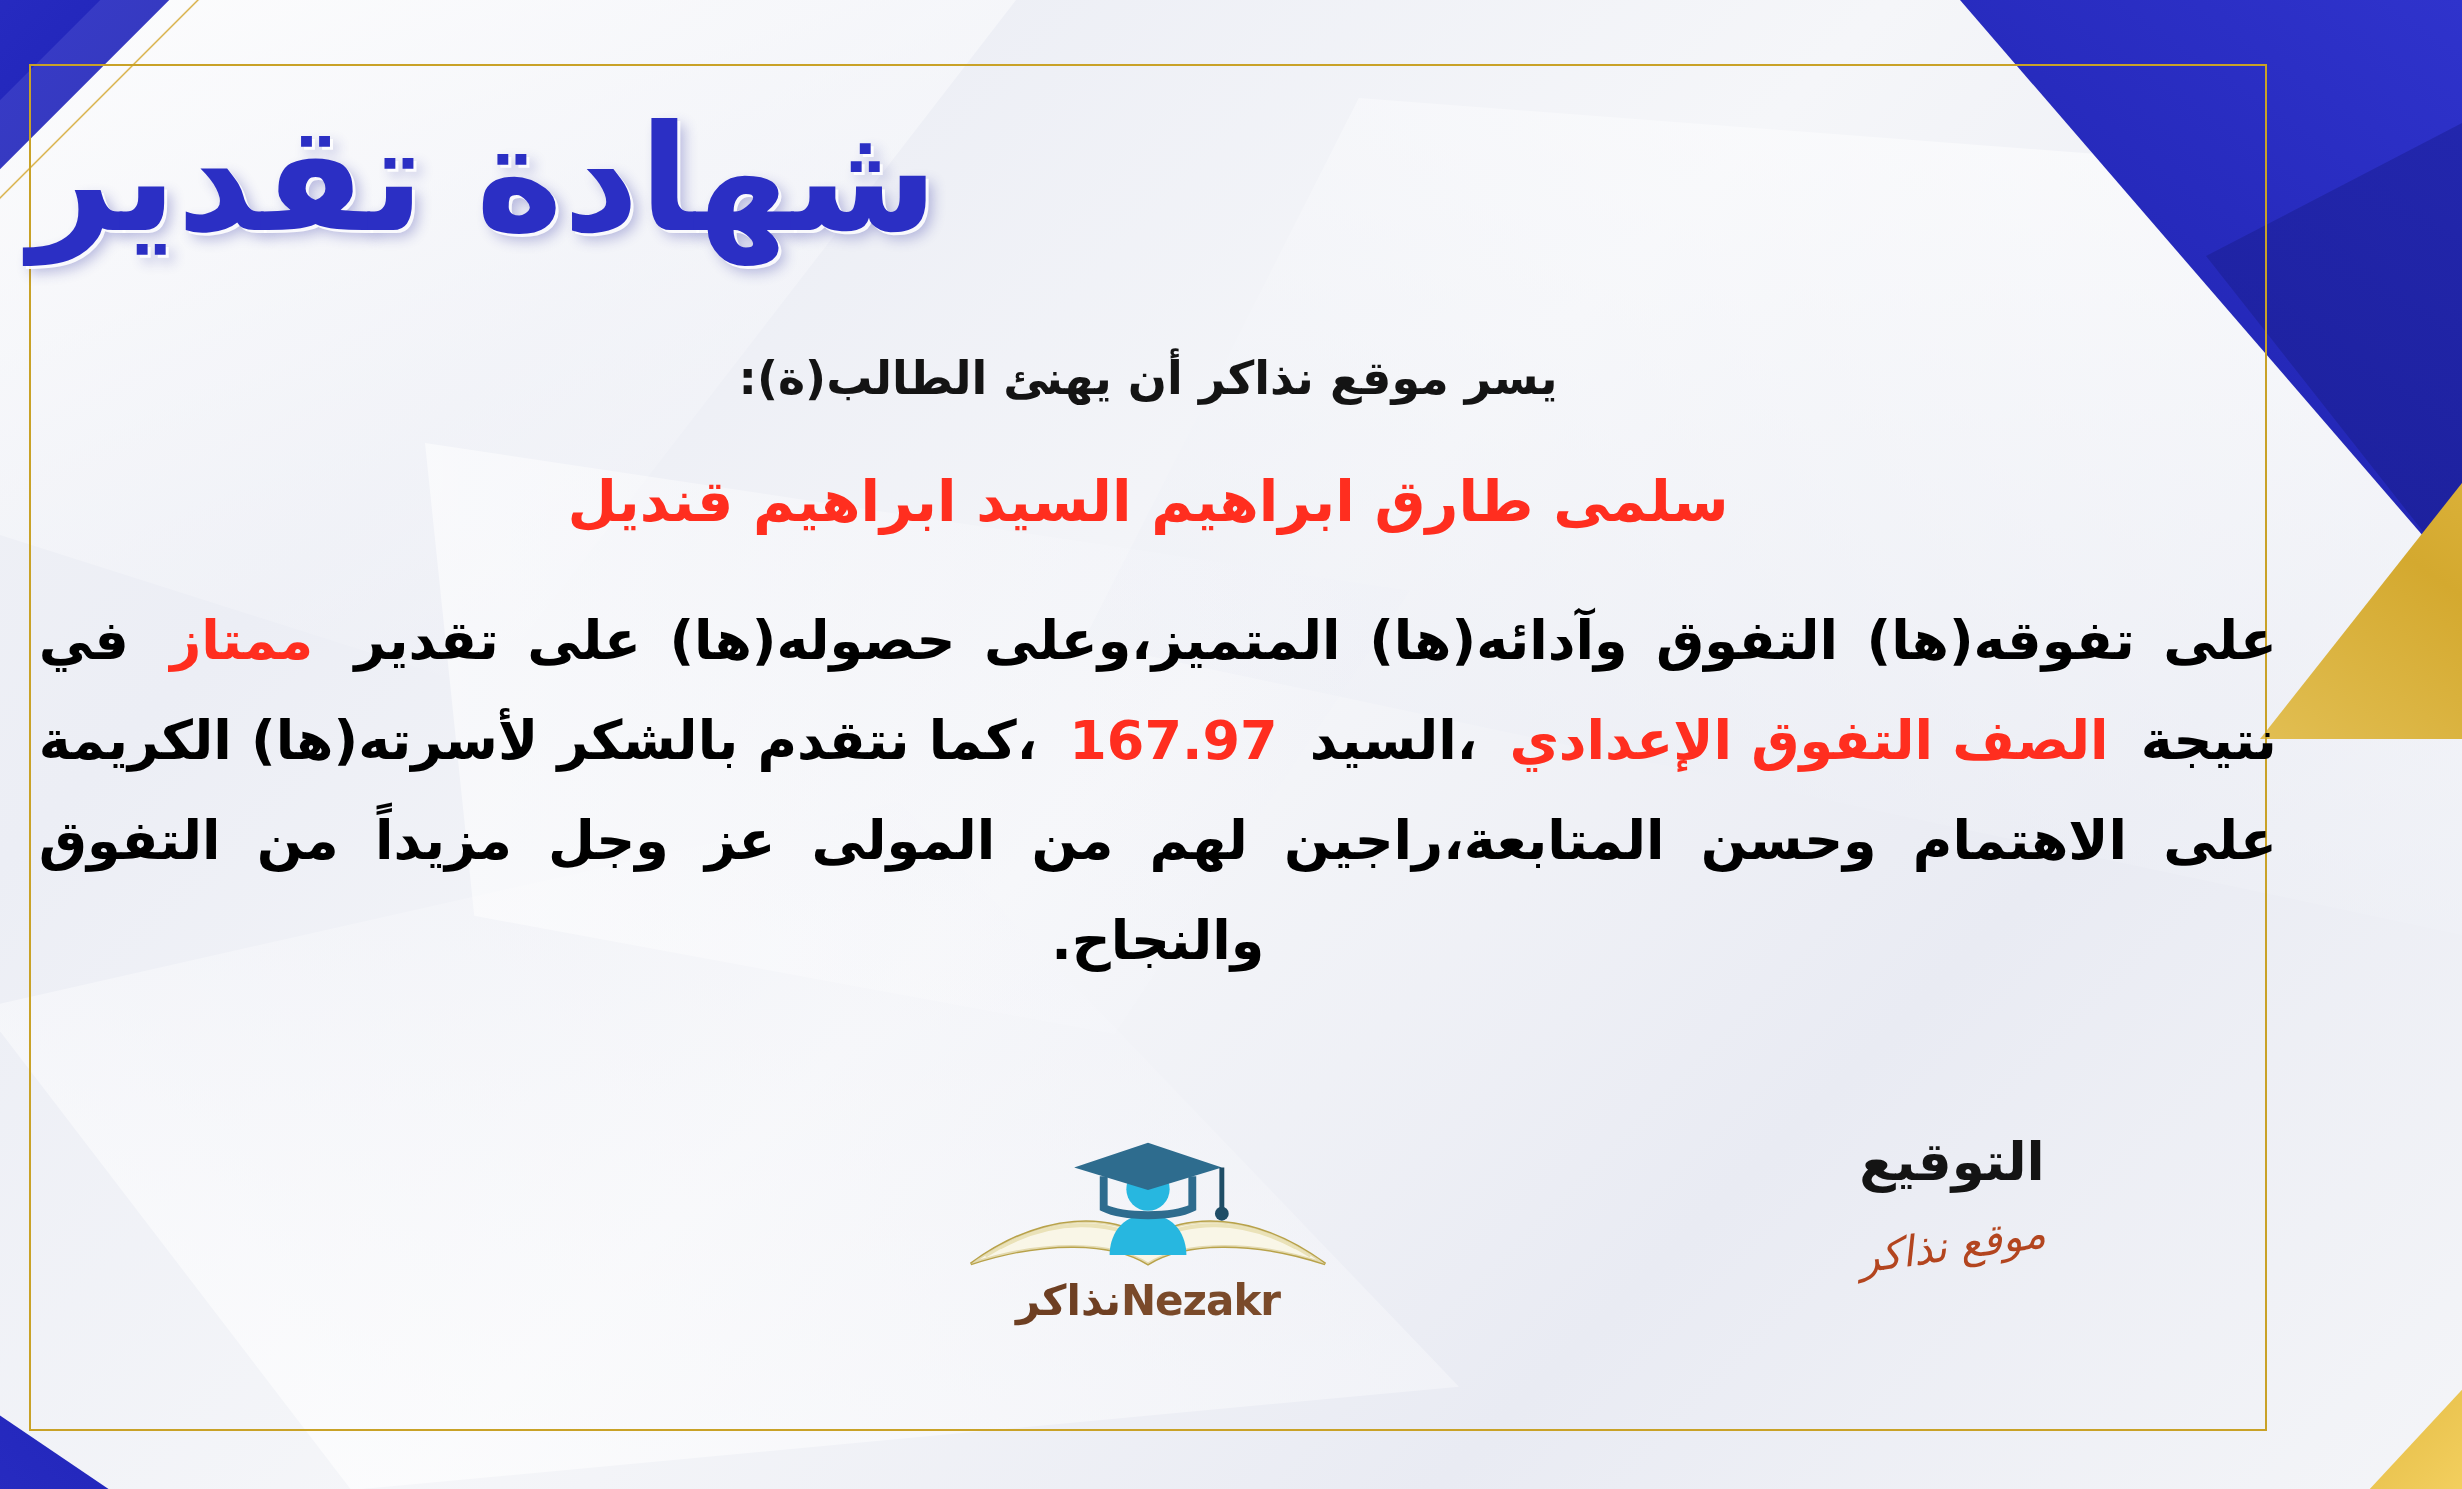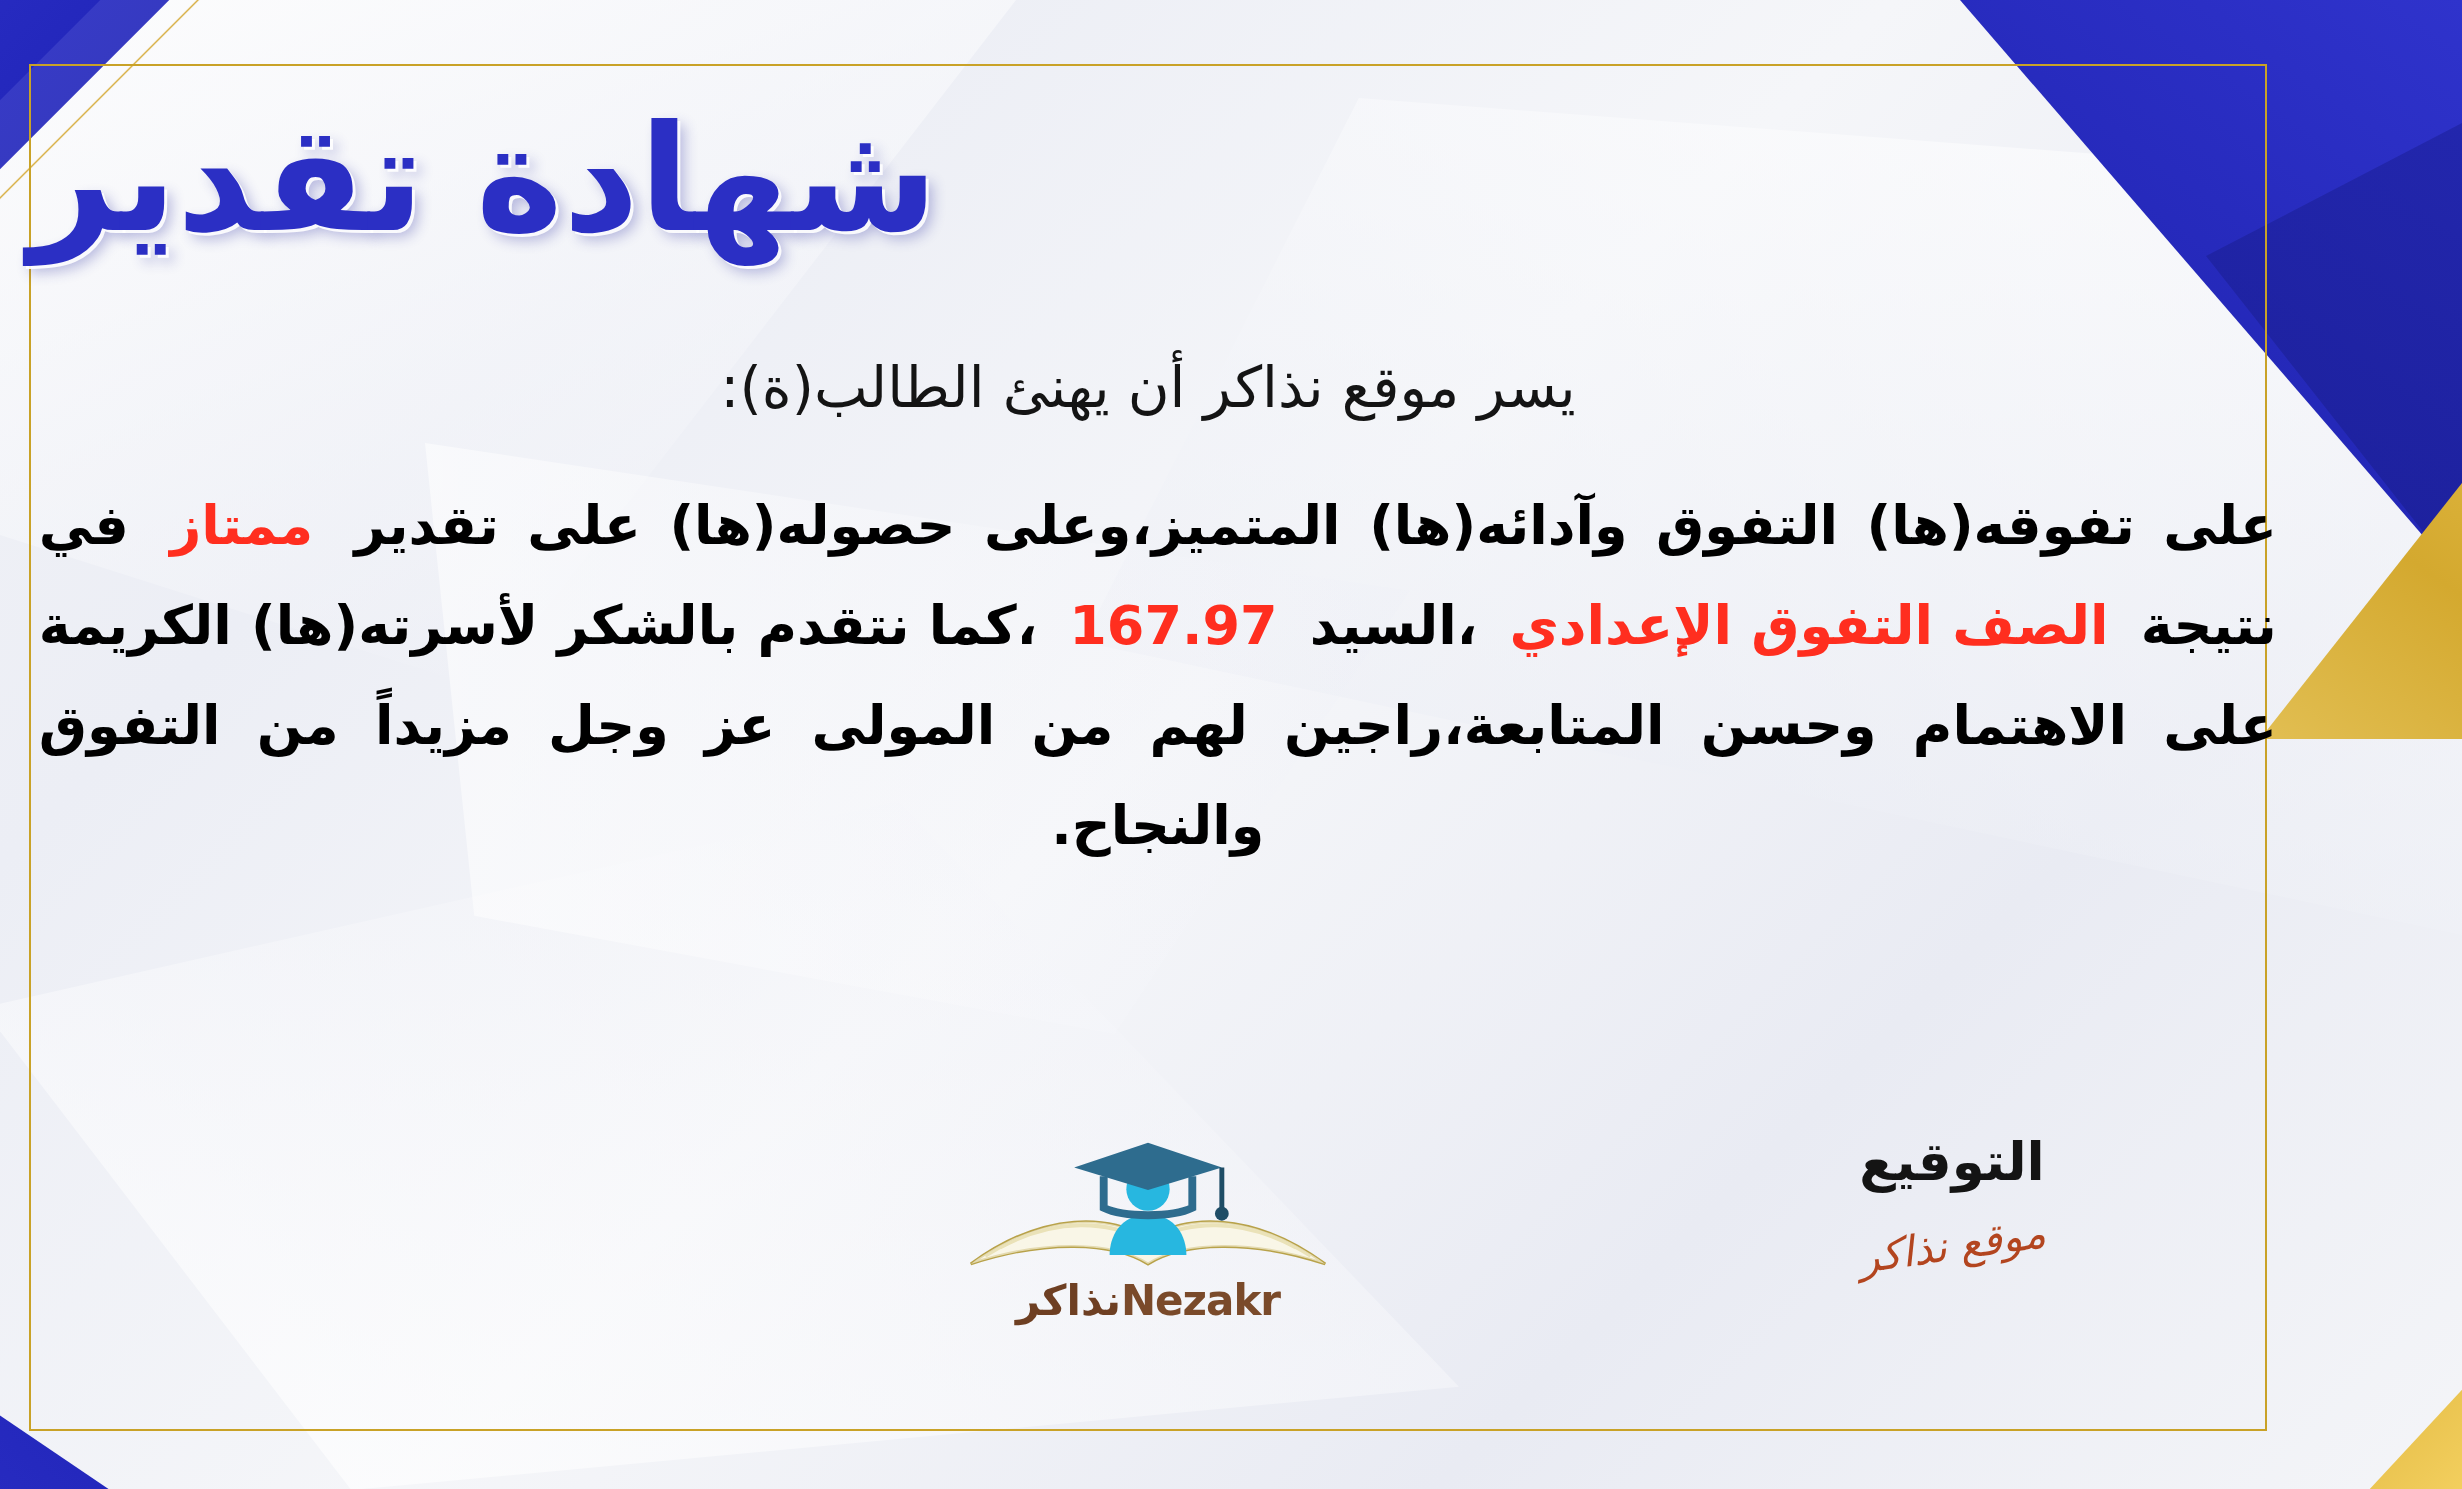--- a/index.html
+++ b/index.html
@@ -162,22 +162,22 @@
     width: 100%;
     text-align: center;
     color: #141414;
     font-size: 55px;
     line-height: 1.75;
     font-weight: 600;
   }
 
   .line-greet {
     margin-top: 74px;
-    font-size: 57px;
-    font-weight: 400;
+    font-size: 46px;
+    font-weight: 700;
   }
 
   .student-name {
     margin-top: 34px;
     font-size: 57px;
     font-weight: 700;
     color: #ff2e1f;
   }
 
   .paragraph {
@@ -279,20 +279,21 @@
   </div>
 
   <div class="inner-border"></div>
 
   <div class="content">
 
     <div class="title">شهادة تقدير</div>
 
     <div class="body-text line-greet">يسر موقع نذاكر أن يهنئ الطالب(ة):</div>
 
+    <div class="body-text student-name">سلمى طارق ابراهيم السيد ابراهيم قنديل</div>
 
     <div class="paragraph">
       <span>على تفوقه(ها) التفوق وآدائه(ها) المتميز،وعلى حصوله(ها) على تقدير</span>
       <span class="hl">ممتاز</span>
       <span>في نتيجة</span>
       <span class="hl">الصف التفوق الإعدادي</span>
       <span>،السيد</span>
       <span class="hl">167.97</span>
       <span>،كما نتقدم بالشكر لأسرته(ها) الكريمة على الاهتمام وحسن المتابعة،راجين لهم من المولى عز وجل مزيداً من التفوق والنجاح.</span>
     </div>

